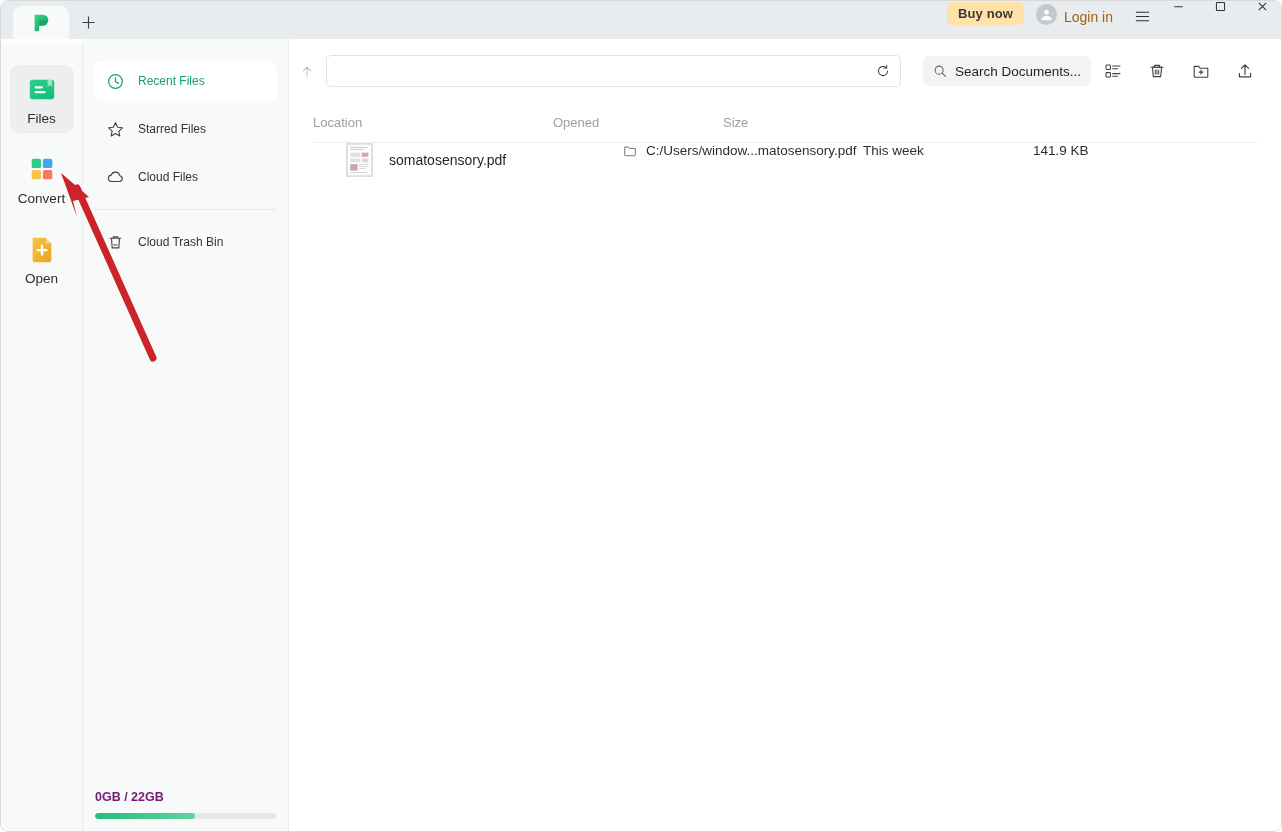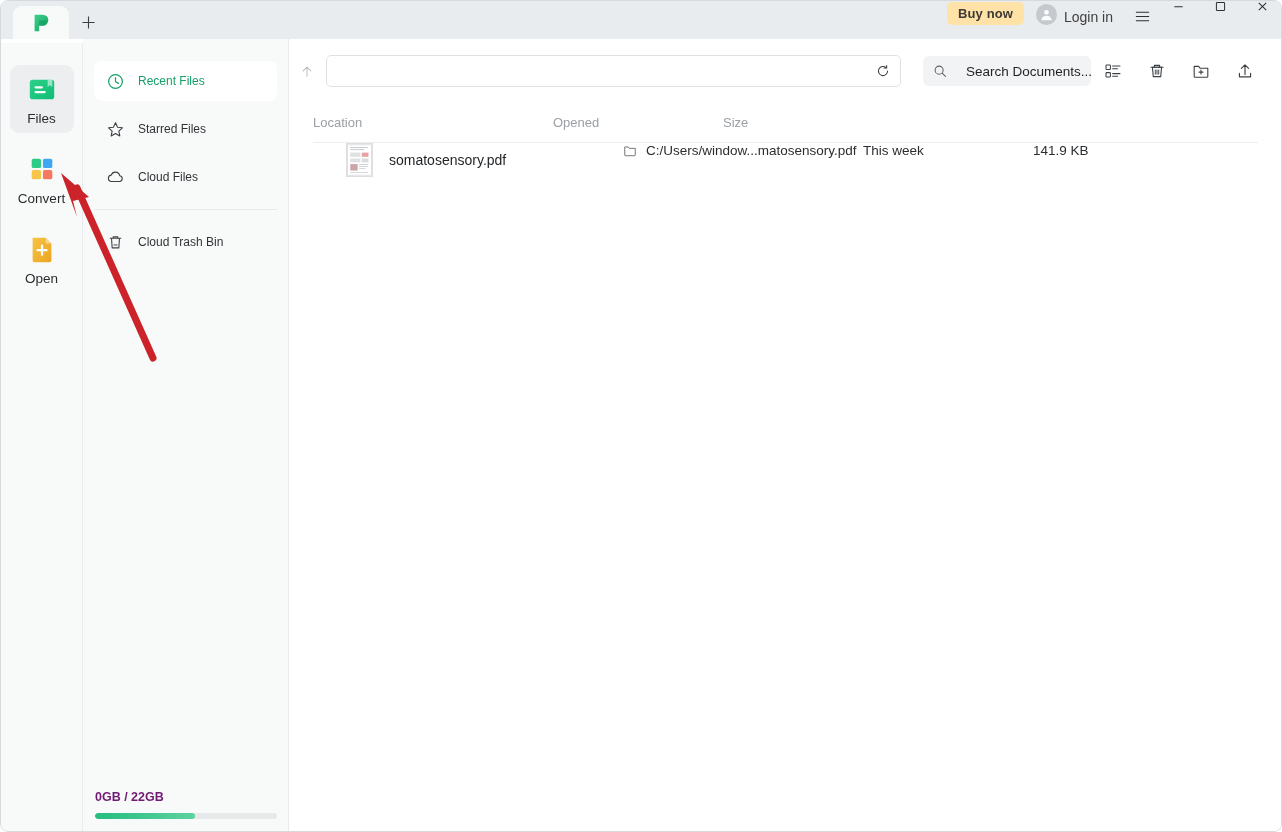--- a/index.html
+++ b/index.html
@@ -56,21 +56,21 @@
     margin-right: 12px;
     letter-spacing: .1px;
   }
   .avatar {
     width: 21px; height: 21px; border-radius: 50%;
     background: #c5c9cd;
     display: flex; align-items: center; justify-content: center;
     margin-right: 7px;
   }
   .avatar svg { width: 15px; height: 15px; fill: #fbfcfc; }
-  .login-text { font-size: 14px; color: #404040; margin-right: 14px; cursor: pointer; }
+  .login-text { font-size: 14px; color: #a16207; margin-right: 14px; cursor: pointer; }
   .hamburger { width: 30px; display:flex; align-items:center; justify-content:center; cursor: pointer; }
   .hamburger svg { width: 17px; height: 17px; }
   .wctl {
     width: 42px; height: 38px;
     display: flex; align-items: center; justify-content: center;
     cursor: pointer;
   }
   .wctl svg { width: 13px; height: 13px; }
 
   
@@ -156,21 +156,20 @@
     width: 34px; height: 30px; display:flex; align-items:center; justify-content:center;
     cursor: pointer;
   }
   .refresh-btn svg { width: 14px; height: 14px; }
   .searchbox {
     margin-left: 22px;
     width: 168px; height: 30px;
     background: #f2f3f4; border-radius: 6px;
     display: flex; align-items: center; padding: 0 10px;
     cursor: text;
-    gap: 11px;
   }
   .searchbox svg { width: 14px; height: 14px; flex: none; margin-right: 8px; }
   .searchbox .ph { font-size: 13.5px; color: #1f2225; white-space: nowrap; }
   .tb-icon {
     width: 44px; height: 40px; display:flex; align-items:center; justify-content:center;
     cursor: pointer;
   }
   .tb-icon svg { width: 18px; height: 18px; }
   .tb-grp { margin-left: auto; display: flex; align-items: center; }
 

